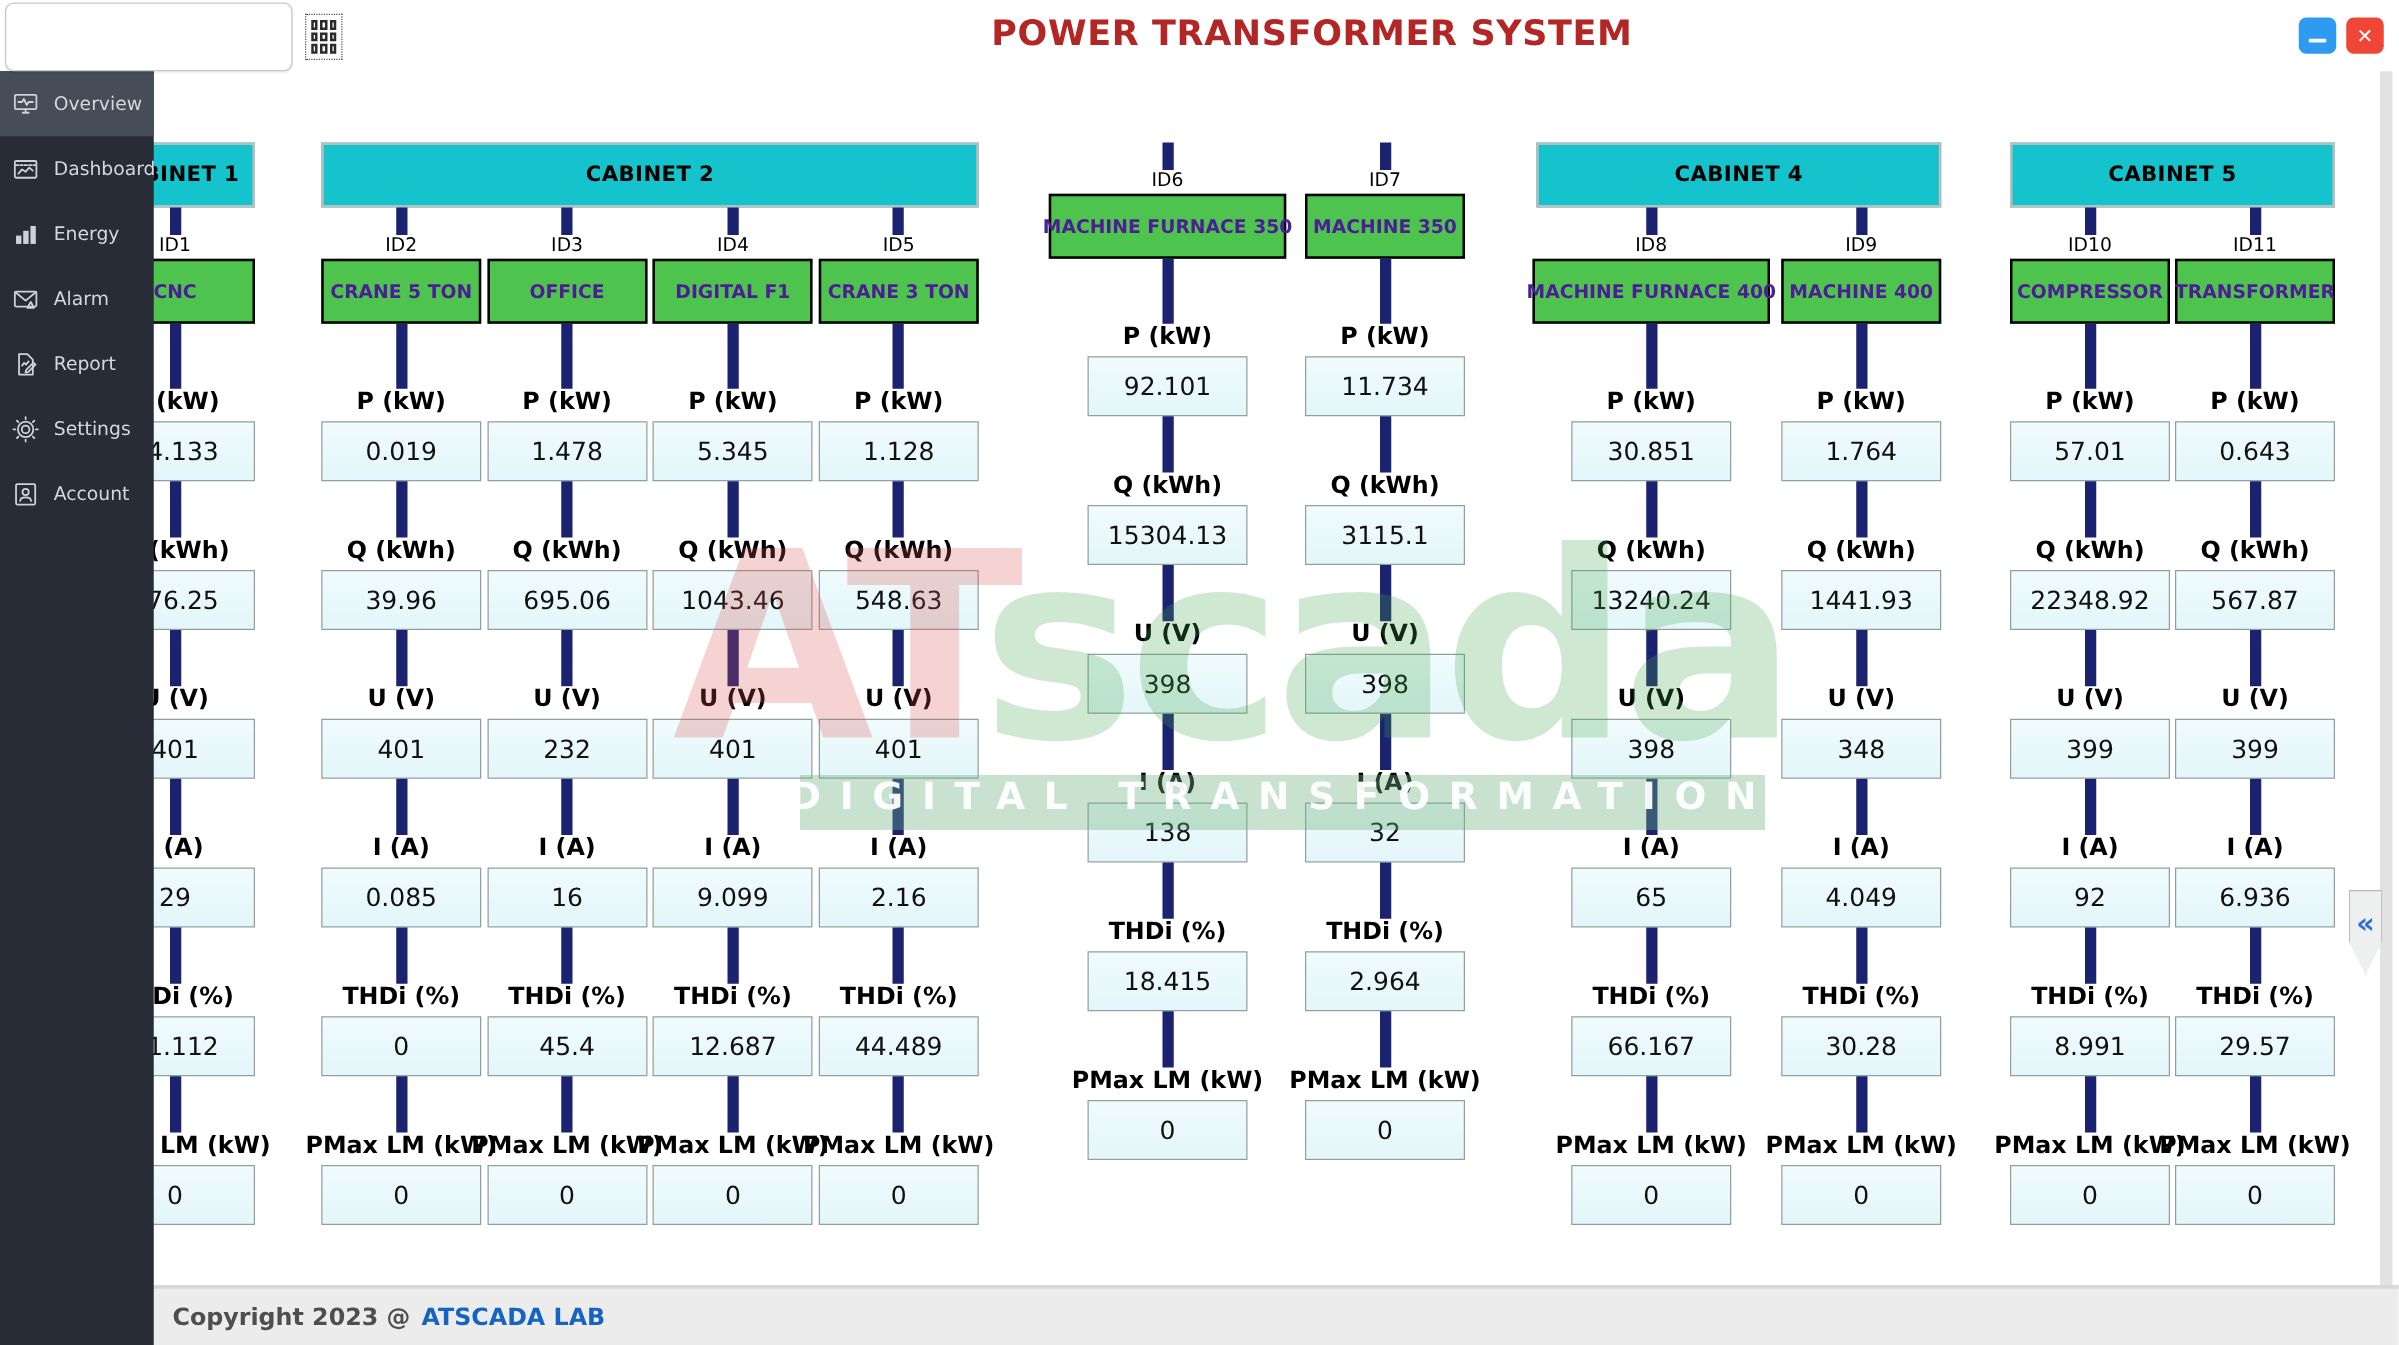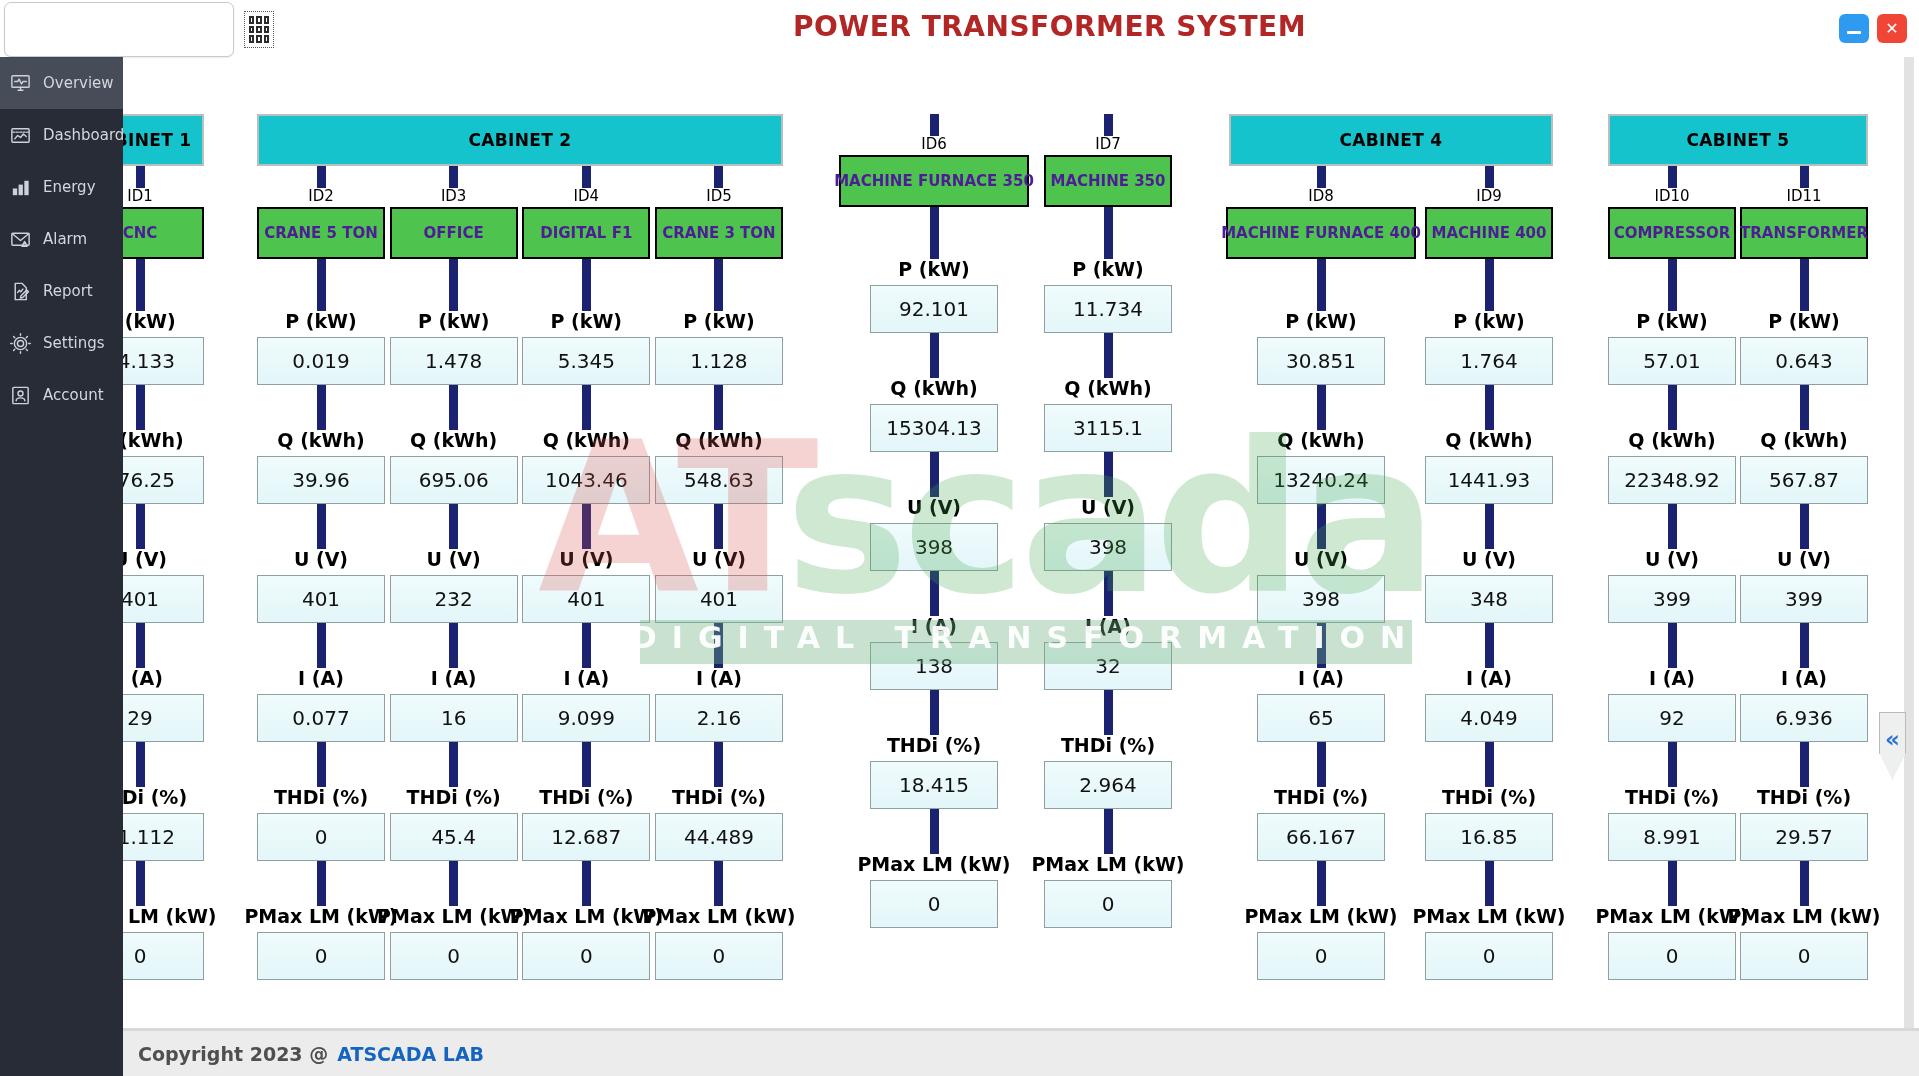--- a/index.html
+++ b/index.html
@@ -197,21 +197,21 @@
           <div class="m-label">P (kW)</div>
           <div class="m-value">0.019</div>
           <div class="connector" style="height: 45px;"></div>
           <div class="m-label">Q (kWh)</div>
           <div class="m-value">39.96</div>
           <div class="connector" style="height: 45px;"></div>
           <div class="m-label">U (V)</div>
           <div class="m-value">401</div>
           <div class="connector" style="height: 45px;"></div>
           <div class="m-label">I (A)</div>
-          <div class="m-value">0.077</div>
+          <div class="m-value">0.085</div>
           <div class="connector" style="height: 45px;"></div>
           <div class="m-label">THDi (%)</div>
           <div class="m-value">0</div>
           <div class="connector" style="height: 45px;"></div>
           <div class="m-label">PMax LM (kW)</div>
           <div class="m-value">0</div>
         </div>
         <div class="col">
           <div class="connector" style="height: 22px;"></div>
           <div class="id-label">ID3</div>
@@ -370,21 +370,21 @@
           <div class="m-label">Q (kWh)</div>
           <div class="m-value">1441.93</div>
           <div class="connector" style="height: 45px;"></div>
           <div class="m-label">U (V)</div>
           <div class="m-value">348</div>
           <div class="connector" style="height: 45px;"></div>
           <div class="m-label">I (A)</div>
           <div class="m-value">4.049</div>
           <div class="connector" style="height: 45px;"></div>
           <div class="m-label">THDi (%)</div>
-          <div class="m-value">16.85</div>
+          <div class="m-value">30.28</div>
           <div class="connector" style="height: 45px;"></div>
           <div class="m-label">PMax LM (kW)</div>
           <div class="m-value">0</div>
         </div>
       </div>
     </div>
     <div class="cabinet cab-4">
       <div class="cab-header">CABINET 5</div>
       <div class="cols">
         <div class="col">

